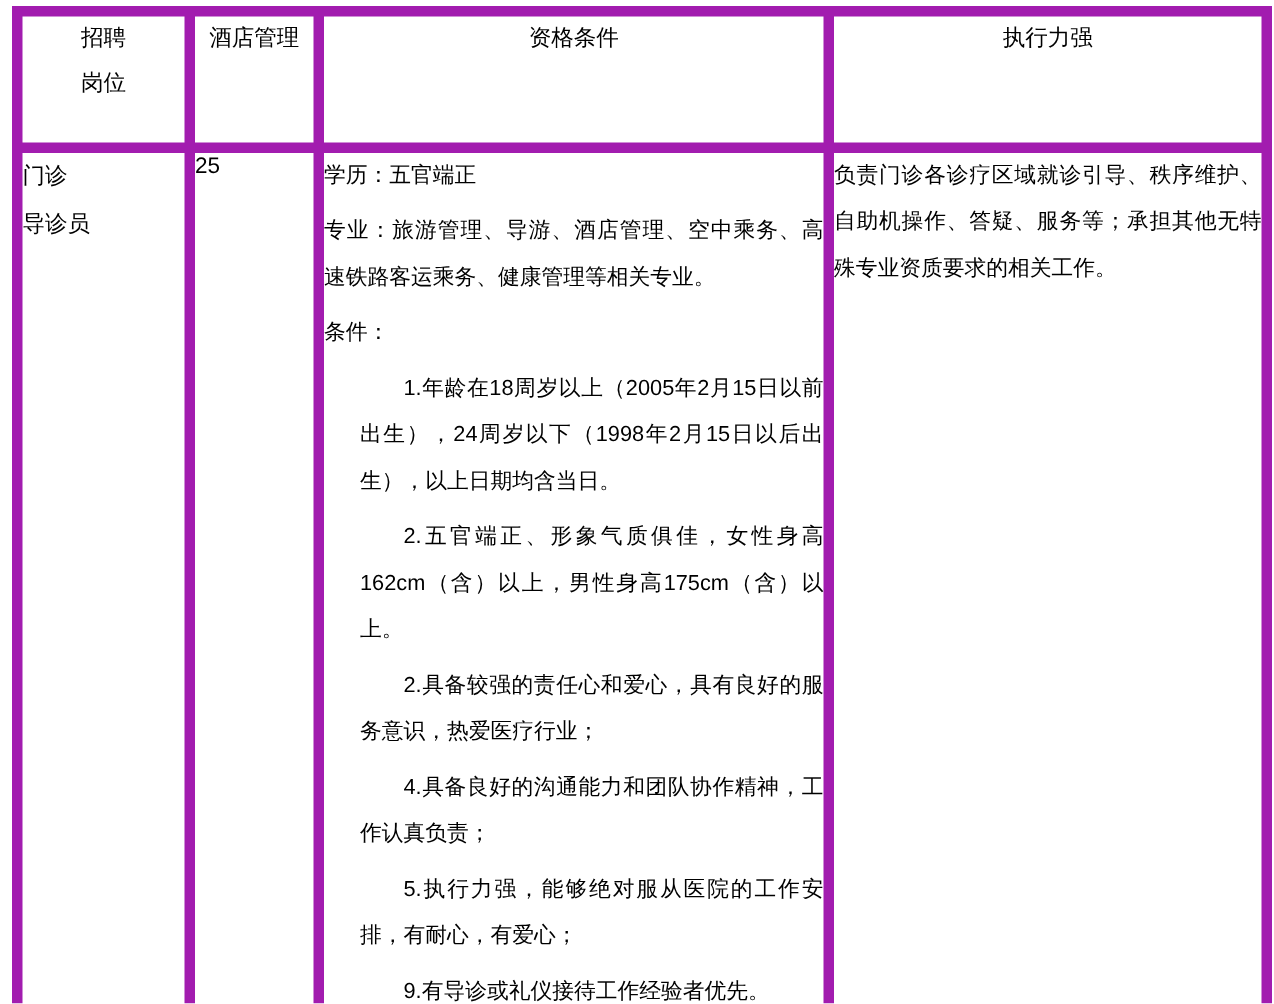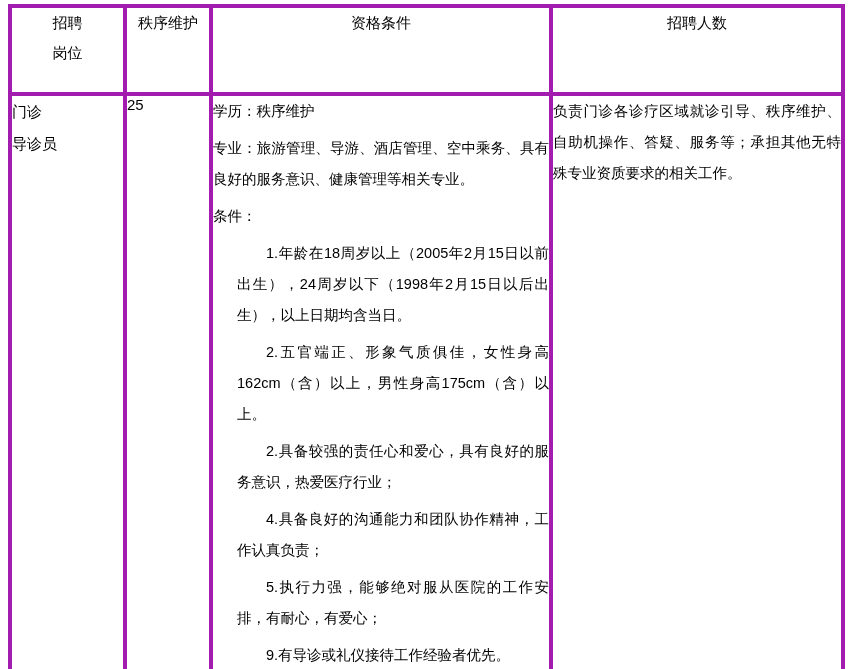--- a/index.html
+++ b/index.html
@@ -20,21 +20,21 @@
     box-sizing: border-box;
   }
   table.recruit-table {
     border-collapse: collapse;
     width: 833px;
     margin: 4px 0 0 8px;
     table-layout: fixed;
   }
   table.recruit-table td,
   table.recruit-table th {
-    border: 4px solid #a21caf;
+    border: 7px solid #a21caf;
     vertical-align: top;
     padding: 0;
     font-weight: normal;
   }
   
   col.c-post    { width: 115px; }
   col.c-count   { width: 86px; }
   col.c-qual    { width: 340px; }
   col.c-duty    { width: 292px; }
 
@@ -104,35 +104,35 @@
       <col class="c-duty">
     </colgroup>
     <thead>
       <tr>
         <th class="hdr-cell">
           <span class="two-line">
             <span>招聘</span>
             <span>岗位</span>
           </span>
         </th>
-        <th class="hdr-cell">秩序维护</th>
+        <th class="hdr-cell">酒店管理</th>
         <th class="hdr-cell">资格条件</th>
-        <th class="hdr-cell">招聘人数</th>
+        <th class="hdr-cell">执行力强</th>
       </tr>
     </thead>
     <tbody>
       <tr>
         <td class="post-cell">
           <span>门诊</span>
           <span>导诊员</span>
         </td>
         <td class="count-cell">25</td>
         <td class="qual-cell">
-          <p>学历：秩序维护</p>
-          <p>专业：旅游管理、导游、酒店管理、空中乘务、具有良好的服务意识、健康管理等相关专业。</p>
+          <p>学历：五官端正</p>
+          <p>专业：旅游管理、导游、酒店管理、空中乘务、高速铁路客运乘务、健康管理等相关专业。</p>
           <p>条件：</p>
           <p class="indent">1.年龄在18周岁以上（2005年2月15日以前出生），24周岁以下（1998年2月15日以后出生），以上日期均含当日。</p>
           <p class="indent">2.五官端正、形象气质俱佳，女性身高162cm（含）以上，男性身高175cm（含）以上。</p>
           <p class="indent">2.具备较强的责任心和爱心，具有良好的服务意识，热爱医疗行业；</p>
           <p class="indent">4.具备良好的沟通能力和团队协作精神，工作认真负责；</p>
           <p class="indent">5.执行力强，能够绝对服从医院的工作安排，有耐心，有爱心；</p>
           <p class="indent">9.有导诊或礼仪接待工作经验者优先。</p>
         </td>
         <td class="duty-cell">
           <p>负责门诊各诊疗区域就诊引导、秩序维护、自助机操作、答疑、服务等；承担其他无特殊专业资质要求的相关工作。</p>

